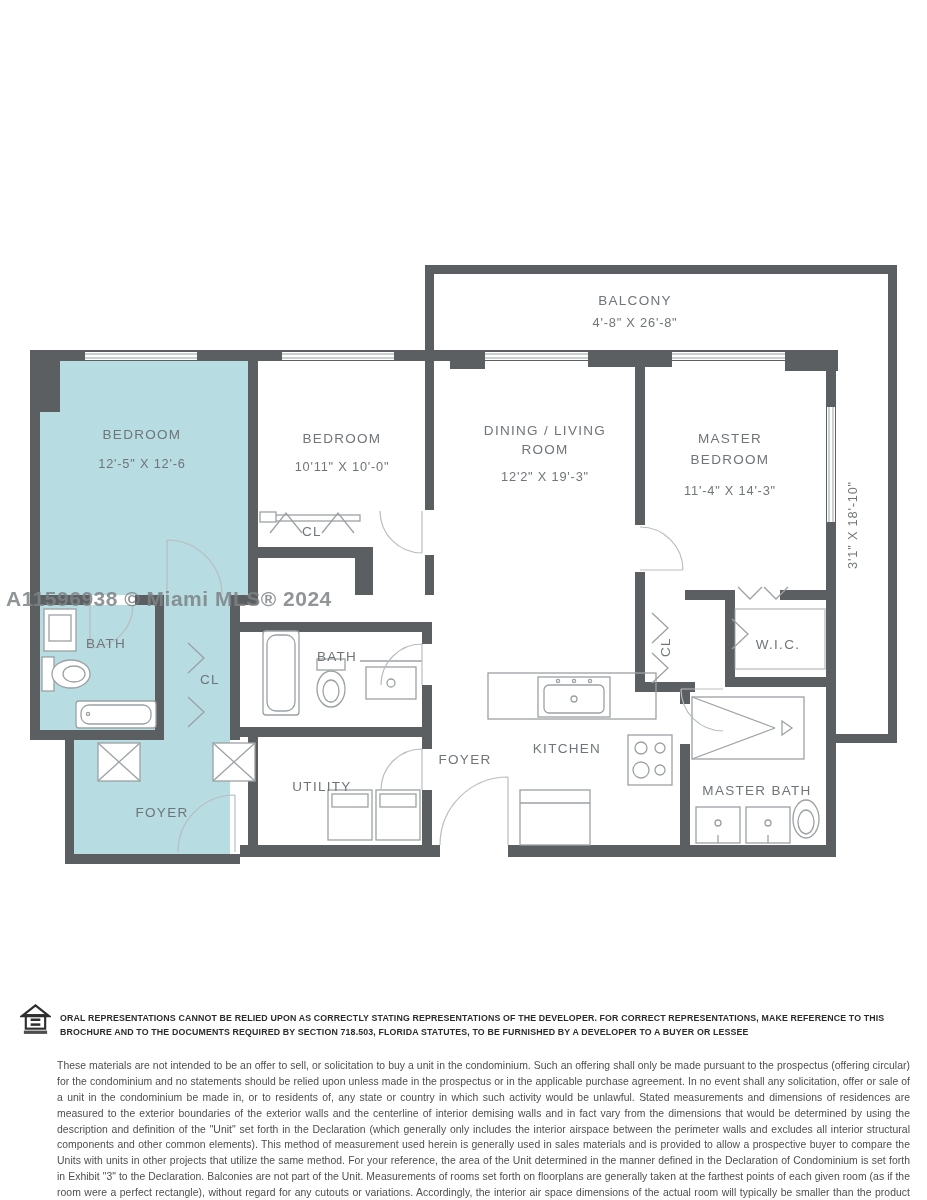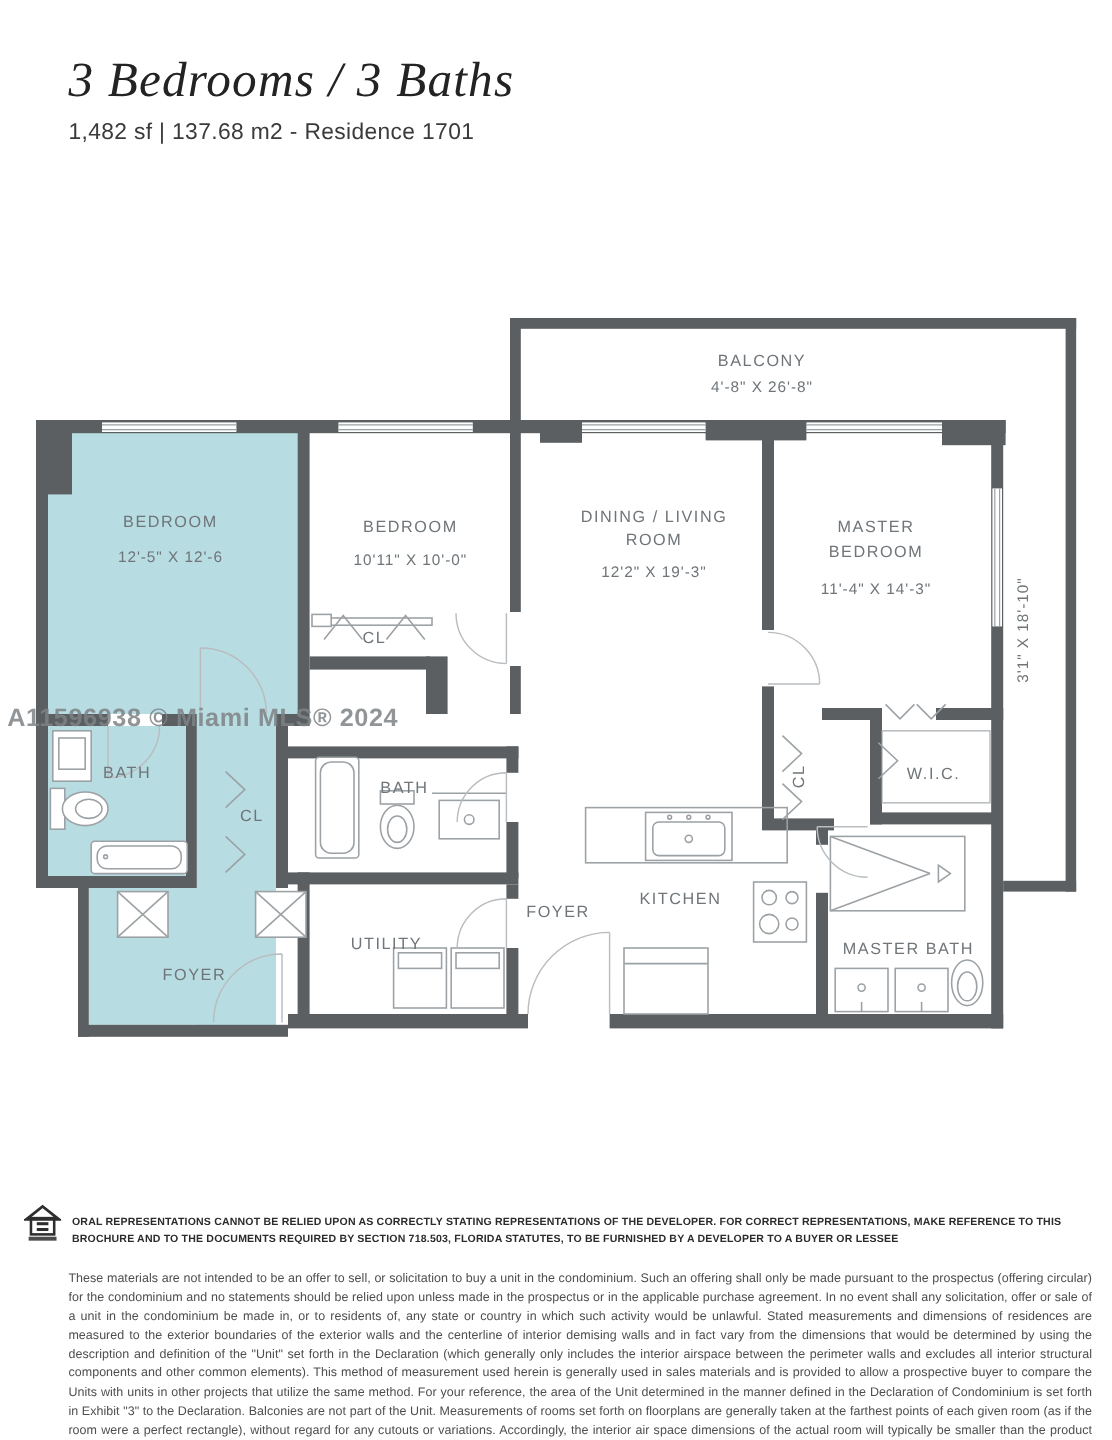--- a/index.html
+++ b/index.html
@@ -25,24 +25,20 @@
   .footer-notice{position:absolute;left:20px;top:1002px;width:887px;display:flex;gap:9px;align-items:flex-start;}
   .notice-text{font-size:8.8px;font-weight:600;color:#2b2b2b;line-height:1.6;letter-spacing:.15px;width:848px;}
   .disclaimer{position:absolute;left:57px;top:1048px;width:853px;font-size:10.4px;
               color:#4e4e4e;line-height:1.52;text-align:justify;letter-spacing:.05px;}
 </style>
 </head>
 <body>
 
 <div class="page">
 
-  <div class="header">
-    <div class="title">3 Bedrooms / 3 Baths</div>
-    <div class="subtitle">1,482 sf | 137.68 m2 - Residence 1701</div>
-  </div>
 
   <div class="plan-wrap">
     <div class="watermark">A11596938 © Miami MLS® 2024</div>
 
     <svg width="867" height="618" viewBox="0 0 867 618">
 
       <g>
         <rect class="teal" x="10" y="100" width="208" height="238"></rect>
         <rect class="teal" x="9" y="348" width="116" height="125"></rect>
         <rect class="teal" x="134" y="338" width="66" height="259"></rect>

